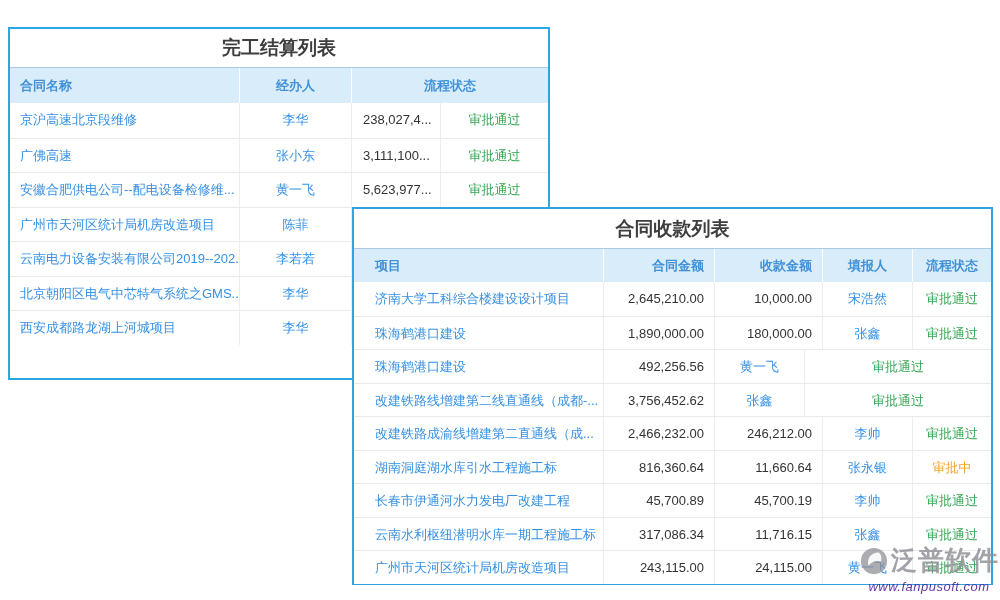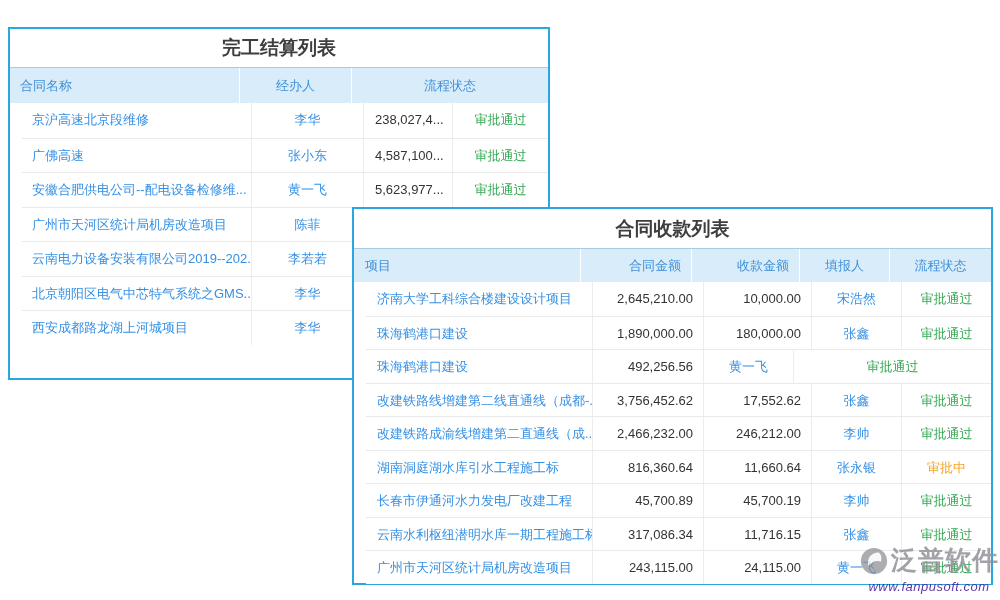--- a/index.html
+++ b/index.html
@@ -16,49 +16,49 @@
   #receipt{left:352px;top:207px;width:641px;height:378px;z-index:2;}
 
   .panel-title{
     display:flex;align-items:center;justify-content:center;
     font-size:19px;font-weight:bold;color:#3e3e3e;
     border-bottom:1px solid #abc9e3;background:#ffffff;
   }
   #settlement .panel-title{height:38px;}
   #receipt .panel-title{height:39px;}
 
-  .thead{display:flex;background:#d9ecfa;}
+  .thead{display:flex;background:#d9ecfa;font-weight:bold;}
   #settlement .thead{height:35px;line-height:35px;}
   #receipt .thead{height:33px;line-height:33px;}
   .hcell{
     box-sizing:border-box;text-align:center;font-size:13px;color:#4191d8;
     border-right:1px solid #ffffff;overflow:hidden;white-space:nowrap;
   }
   .hcell:last-child{border-right:none;}
 
-  .tbody{display:block;margin-left:12px;}
+  .tbody{display:block;}
   .row{display:flex;border-top:1px solid #eaeaea;box-sizing:border-box;background:#ffffff;}
   .row:first-child{border-top:none;}
   #settlement .row{height:34.5px;line-height:34px;}
   #receipt .row{height:33.5px;line-height:33px;}
 
   .cell{
     box-sizing:border-box;font-size:13px;color:#333333;
     overflow:hidden;white-space:nowrap;text-overflow:clip;
     border-right:1px solid #ededed;
   }
   .cell:last-child{border-right:none;}
 
   
   #settlement .c0{width:230px;text-align:left;padding-left:10px;}
   #settlement .c1{width:112px;text-align:center;}
   #settlement .c2{width:89px;text-align:left;padding-left:11px;}
   #settlement .c3{flex:1;text-align:center;}
   
-  #receipt .c0{width:227px;text-align:left;padding-left:11px;}
+  #receipt .c0{width:250px;text-align:left;padding-left:21px;}
   #receipt .c1{width:111px;text-align:right;padding-right:10px;}
   #receipt .c2{width:108px;text-align:right;padding-right:10px;}
   #receipt .c3{width:90px;text-align:center;}
   #receipt .c4{flex:1;text-align:center;}
 
   .blue{color:#3590e4;}
   .dark{color:#333333;}
   .green{color:#35a853;}
   .orange{color:#f7a328;}
 
@@ -92,21 +92,21 @@
   <div class="tbody">
       <div class="row">
         <div class="cell c0 blue">京沪高速北京段维修</div>
         <div class="cell c1 blue">李华</div>
         <div class="cell c2 dark">238,027,4...</div>
         <div class="cell c3 green">审批通过</div>
       </div>
       <div class="row">
         <div class="cell c0 blue">广佛高速</div>
         <div class="cell c1 blue">张小东</div>
-        <div class="cell c2 dark">4,587,100...</div>
+        <div class="cell c2 dark">3,111,100...</div>
         <div class="cell c3 green">审批通过</div>
       </div>
       <div class="row">
         <div class="cell c0 blue">安徽合肥供电公司--配电设备检修维...</div>
         <div class="cell c1 blue">黄一飞</div>
         <div class="cell c2 dark">5,623,977...</div>
         <div class="cell c3 green">审批通过</div>
       </div>
       <div class="row">
         <div class="cell c0 blue">广州市天河区统计局机房改造项目</div>
@@ -161,21 +161,20 @@
       </div>
       <div class="row">
         <div class="cell c0 blue">珠海鹤港口建设</div>
         <div class="cell c1 dark">492,256.56</div>
         <div class="cell c3 blue">黄一飞</div>
         <div class="cell c4 green">审批通过</div>
       </div>
       <div class="row">
         <div class="cell c0 blue">改建铁路线增建第二线直通线（成都-...</div>
         <div class="cell c1 dark">3,756,452.62</div>
-        <div class="cell c2 dark">17,552.62</div>
         <div class="cell c3 blue">张鑫</div>
         <div class="cell c4 green">审批通过</div>
       </div>
       <div class="row">
         <div class="cell c0 blue">改建铁路成渝线增建第二直通线（成...</div>
         <div class="cell c1 dark">2,466,232.00</div>
         <div class="cell c2 dark">246,212.00</div>
         <div class="cell c3 blue">李帅</div>
         <div class="cell c4 green">审批通过</div>
       </div>

